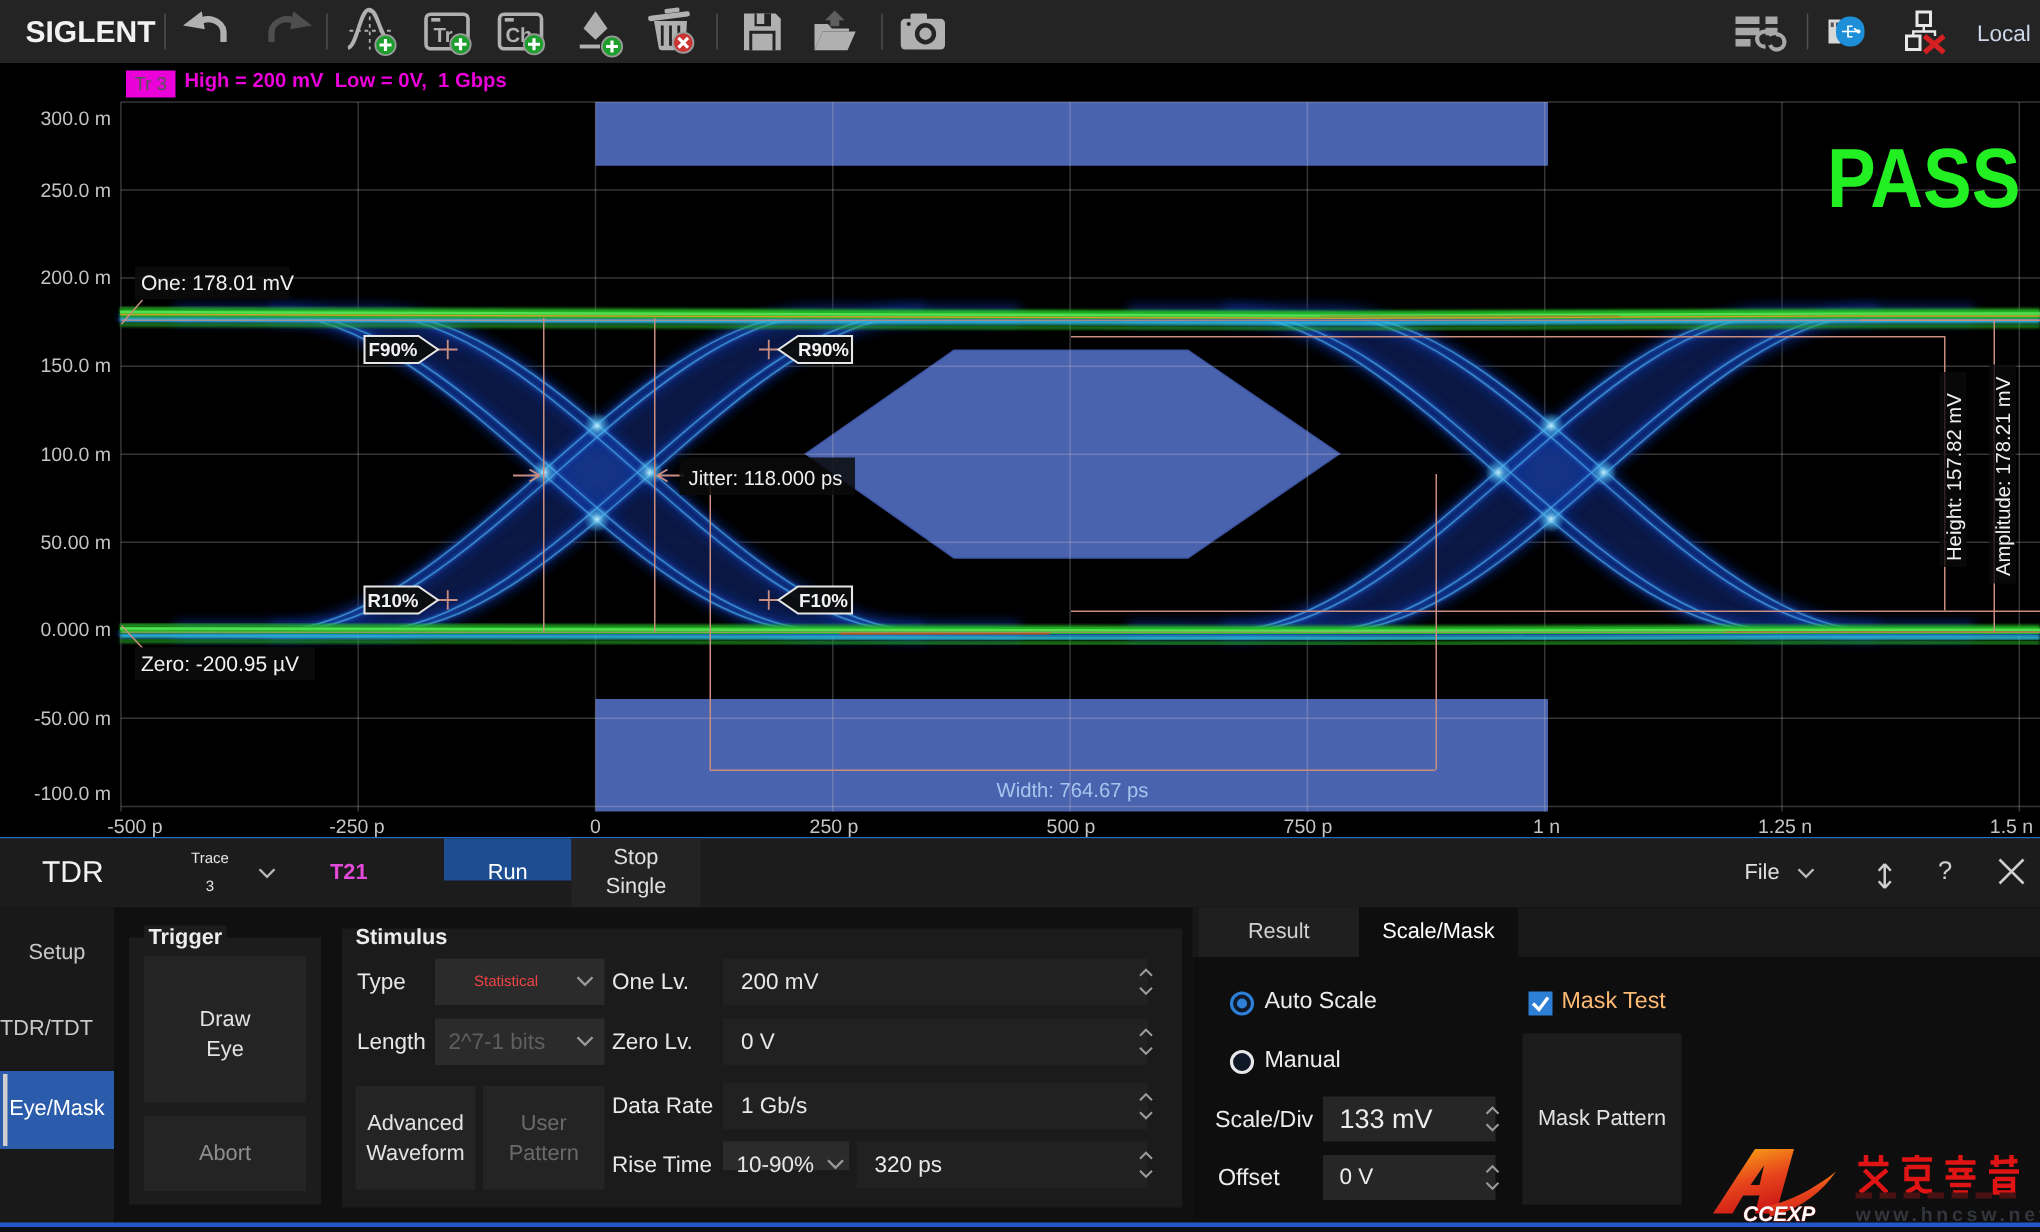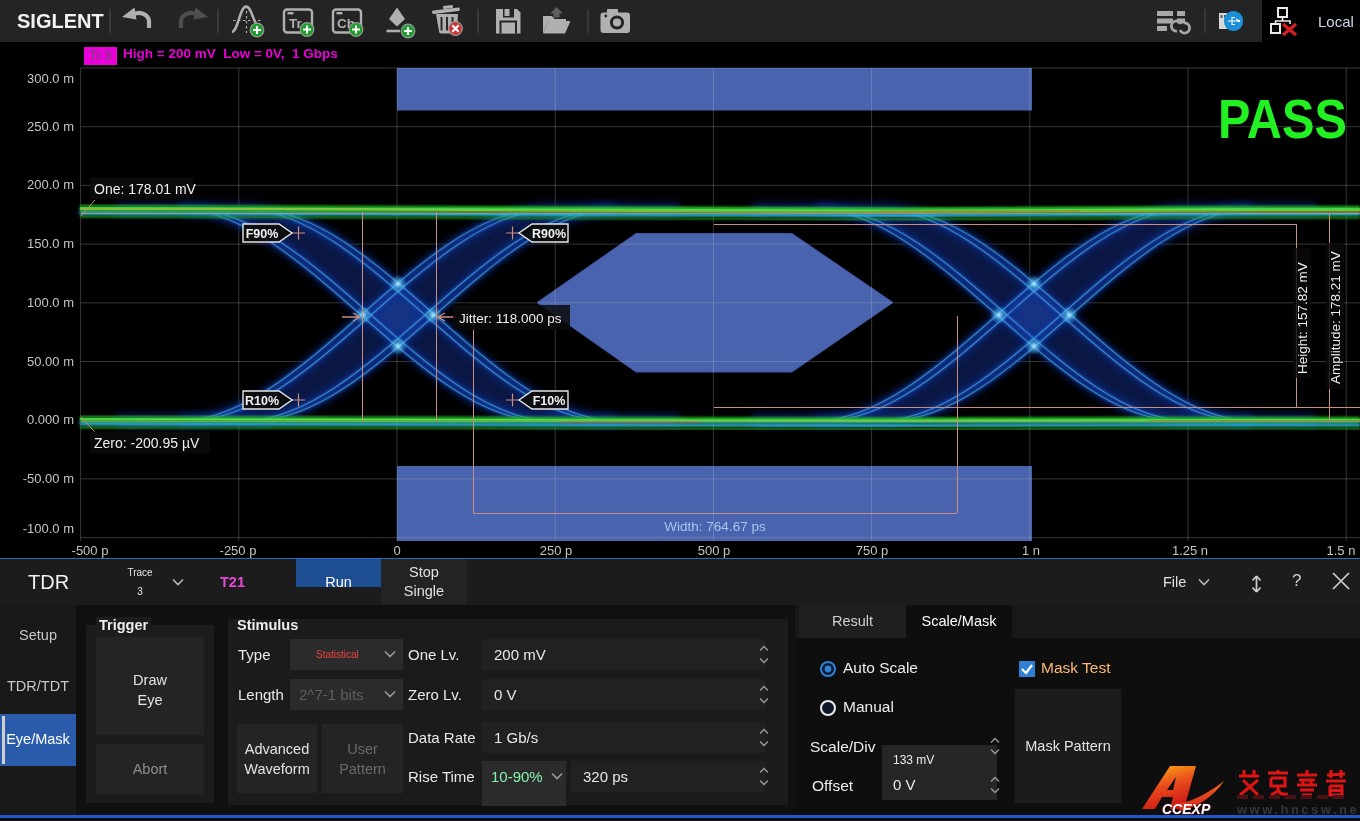--- a/index.html
+++ b/index.html
@@ -1,16 +1,16 @@
 <!DOCTYPE html>
 <html><head><meta charset="utf-8"><style>
 * { margin:0; padding:0; box-sizing:border-box; }
 html,body { width:1360px; height:821px; background:#000; overflow:hidden;
   font-family:"Liberation Sans", sans-serif; }
-#toolbar { position:absolute; left:0; top:0; width:1262px; height:42px; background:#242424; }
+#toolbar { position:absolute; left:0; top:0; width:1360px; height:42px; background:#242424; }
 #plot { position:absolute; left:0; top:42px; width:1360px; height:516px; background:#000; }
 .axl { font-size:13px; fill:#c4c4c4; font-family:"Liberation Sans", sans-serif; }
 .ann { font-size:13.5px; fill:#f0f0f0; font-family:"Liberation Sans", sans-serif; }
 .annb { font-size:14px; fill:#f0f0f0; font-family:"Liberation Sans", sans-serif; }
 .wlbl { font-size:13.5px; fill:#a4c6ee; font-family:"Liberation Sans", sans-serif; }
 .plbl { font-size:12.5px; fill:#f2f2f2; font-weight:bold; font-family:"Liberation Sans", sans-serif; }
 #pass { font-size:56px; font-weight:bold; fill:#22f022; }
 #panel { position:absolute; left:0; top:558px; width:1360px; height:263px; background:#111; border-top:1.5px solid #2a6ac0; }
 </style></head>
 <body>
@@ -284,21 +284,21 @@
 <svg style="position:absolute;left:1245px;top:15px" width="24" height="20">
         <path d="M 11.5,2 L 11.5,18 M 11.5,2 l -4,4.5 M 11.5,2 l 4,4.5 M 11.5,18 l -4,-4.5 M 11.5,18 l 4,-4.5" stroke="#d0d0d0" stroke-width="1.7" fill="none"></path>
       </svg>
 <div style="position:absolute;left:1292px;top:12px;font-size:17px;color:#d0d0d0">?</div>
 <svg style="position:absolute;left:1330px;top:11px" width="24" height="24">
         <path d="M 3,3 L 19,19 M 19,3 L 3,19" stroke="#d0d0d0" stroke-width="1.7"></path>
       </svg>
 </div>
 <div style="position:absolute;left:0;top:46px;width:76px;height:211px;background:#191919">
 <div style="position:absolute;left:0;top:22px;width:76px;text-align:center;font-size:14.5px;color:#c8c8c8">Setup</div>
-<div style="position:absolute;left:0;top:73px;width:76px;text-align:center;font-size:14.5px;color:#c8c8c8">TDR/TDT</div>
+<div style="position:absolute;left:0;top:73px;width:76px;text-align:left;font-size:14.5px;color:#c8c8c8">TDR/TDT</div>
 <div style="position:absolute;left:0;top:109px;width:76px;height:52px;background:#2b5cab">
         <div style="position:absolute;left:1.5px;top:2px;width:3.5px;height:48px;background:#cfcfcf"></div>
         <div style="position:absolute;left:0;top:17px;width:76px;text-align:center;font-size:14.5px;color:#fff">Eye/Mask</div>
       </div>
 </div>
 <div style="position:absolute;left:76px;top:46px;width:1284px;height:211px;background:#101010"></div>
 <div style="position:absolute;left:86px;top:66px;width:128px;height:178px;background:#1c1c1c">
 <div style="position:absolute;left:10px;top:-8px;font-size:14.5px;font-weight:bold;color:#ececec;background:#1c1c1c;padding:0 3px">Trigger</div>
 <div style="position:absolute;left:10px;top:12px;width:108px;height:98px;background:#242424;color:#e2e2e2;font-size:14.5px;text-align:center;line-height:20px;padding-top:33px">Draw<br>Eye</div>
 <div style="position:absolute;left:10px;top:119px;width:108px;height:50px;background:#242424;color:#8e8e8e;font-size:14.5px;text-align:center;line-height:50px">Abort</div>
@@ -327,21 +327,21 @@
         <path d="M 8,11.5 L 12,7.5 L 16,11.5" fill="none" stroke="#9a9a9a" stroke-width="1.4"></path>
         <path d="M 8,19.5 L 12,23.5 L 16,19.5" fill="none" stroke="#9a9a9a" stroke-width="1.4"></path>
       </svg>
 <div style="position:absolute;left:180px;top:103px;height:31px;line-height:31px;font-size:15px;color:#e8e8e8">Data Rate</div>
 <div style="position:absolute;left:254px;top:103px;width:283px;height:31px;background:#212121;line-height:31px;font-size:15px;color:#e8e8e8;padding-left:12px">1 Gb/s</div>
 <svg style="position:absolute;left:524px;top:103px" width="25" height="31">
         <path d="M 8,11.5 L 12,7.5 L 16,11.5" fill="none" stroke="#9a9a9a" stroke-width="1.4"></path>
         <path d="M 8,19.5 L 12,23.5 L 16,19.5" fill="none" stroke="#9a9a9a" stroke-width="1.4"></path>
       </svg>
 <div style="position:absolute;left:180px;top:142px;height:31px;line-height:31px;font-size:15px;color:#e8e8e8">Rise Time</div>
-<div style="position:absolute;left:254px;top:142px;width:84px;height:45px;background:#2b2b2b;line-height:31px;font-size:15px;color:#86efac;padding-left:9px">10-90%</div>
+<div style="position:absolute;left:254px;top:142px;width:84px;height:19px;background:#2b2b2b;line-height:31px;font-size:15px;color:#e5e5e5;padding-left:9px">10-90%</div>
 <svg style="position:absolute;left:317px;top:142px" width="25" height="31">
         <path d="M 7,12.5 L 12,17.5 L 17,12.5" fill="none" stroke="#9a9a9a" stroke-width="1.6"></path>
       </svg>
 <div style="position:absolute;left:343px;top:142px;width:194px;height:31px;background:#212121;line-height:31px;font-size:15px;color:#e8e8e8;padding-left:12px">320 ps</div>
 <svg style="position:absolute;left:524px;top:142px" width="25" height="31">
         <path d="M 8,11.5 L 12,7.5 L 16,11.5" fill="none" stroke="#9a9a9a" stroke-width="1.4"></path>
         <path d="M 8,19.5 L 12,23.5 L 16,19.5" fill="none" stroke="#9a9a9a" stroke-width="1.4"></path>
       </svg>
 <div style="position:absolute;left:94px;top:105px;width:81px;height:69px;background:#242424;color:#6a6a6a;font-size:14.5px;text-align:center;line-height:20px;padding-top:15px">User<br>Pattern</div>
 <div style="position:absolute;left:9px;top:105px;width:80px;height:69px;background:#242424;color:#e2e2e2;font-size:14.5px;text-align:center;line-height:20px;padding-top:15px">Advanced<br>Waveform</div>
@@ -353,21 +353,21 @@
 <svg style="position:absolute;left:24px;top:55px" width="18" height="18">
         <circle cx="9" cy="9" r="7" fill="#0e1826" stroke="#2e7fd6" stroke-width="2.1"></circle>
         <circle cx="9" cy="9" r="3.4" fill="#2e7fd6"></circle>
       </svg>
 <div style="position:absolute;left:48px;top:54px;font-size:15.5px;color:#ececec">Auto Scale</div>
 <svg style="position:absolute;left:24px;top:94px" width="18" height="18">
         <circle cx="9" cy="9" r="7" fill="#0e1826" stroke="#e8e8e8" stroke-width="2.1"></circle>
       </svg>
 <div style="position:absolute;left:48px;top:93px;font-size:15.5px;color:#ececec">Manual</div>
 <div style="position:absolute;left:15px;top:133px;font-size:15.5px;color:#ececec">Scale/Div</div>
-<div style="position:absolute;left:87px;top:140px;width:115px;height:30px;background:#262626;line-height:30px;font-size:12px;color:#ececec;padding-left:11px">133 mV</div>
+<div style="position:absolute;left:87px;top:126px;width:115px;height:30px;background:#262626;line-height:30px;font-size:18px;color:#ececec;padding-left:11px">133 mV</div>
 <svg style="position:absolute;left:188px;top:126px" width="25" height="30">
         <path d="M 8,11.5 L 12,7.5 L 16,11.5" fill="none" stroke="#9a9a9a" stroke-width="1.4"></path>
         <path d="M 8,18.5 L 12,22.5 L 16,18.5" fill="none" stroke="#9a9a9a" stroke-width="1.4"></path>
       </svg>
 <div style="position:absolute;left:17px;top:172px;font-size:15.5px;color:#ececec">Offset</div>
 <div style="position:absolute;left:87px;top:165px;width:115px;height:30px;background:#262626;line-height:30px;font-size:15px;color:#ececec;padding-left:11px">0 V</div>
 <svg style="position:absolute;left:188px;top:165px" width="25" height="30">
         <path d="M 8,11.5 L 12,7.5 L 16,11.5" fill="none" stroke="#9a9a9a" stroke-width="1.4"></path>
         <path d="M 8,18.5 L 12,22.5 L 16,18.5" fill="none" stroke="#9a9a9a" stroke-width="1.4"></path>
       </svg>

